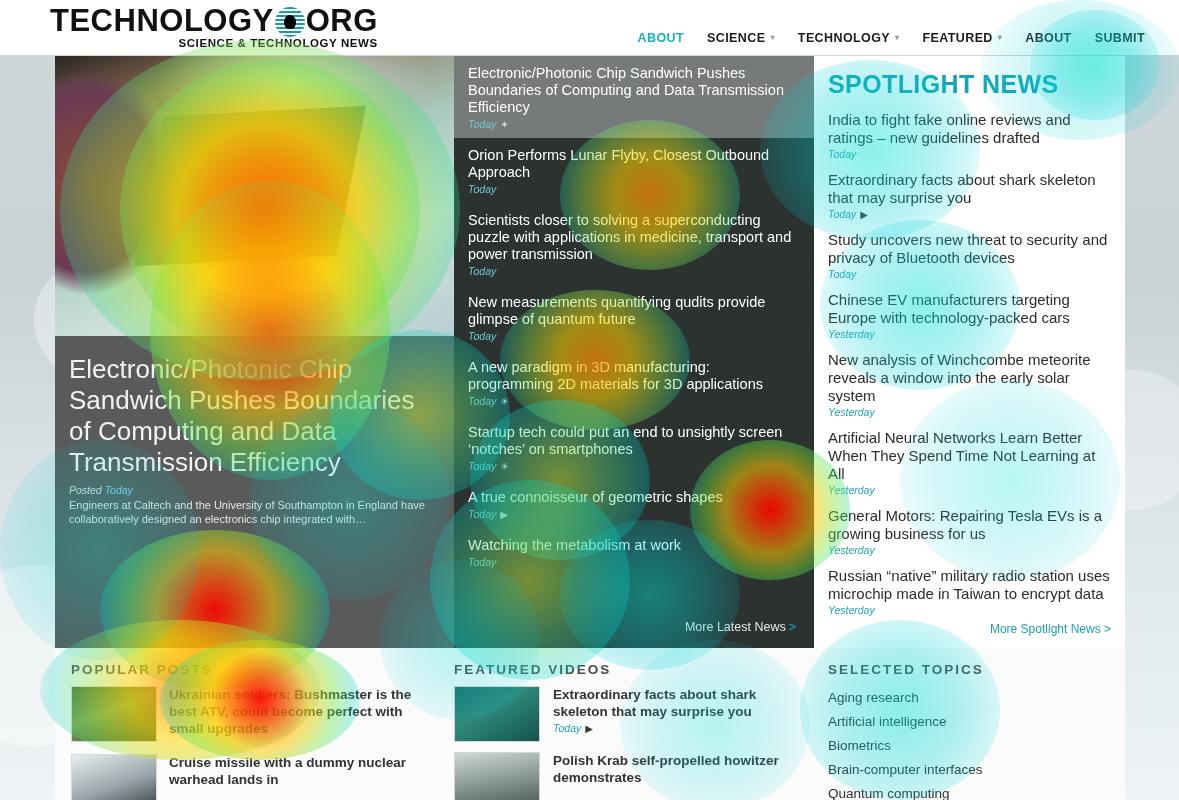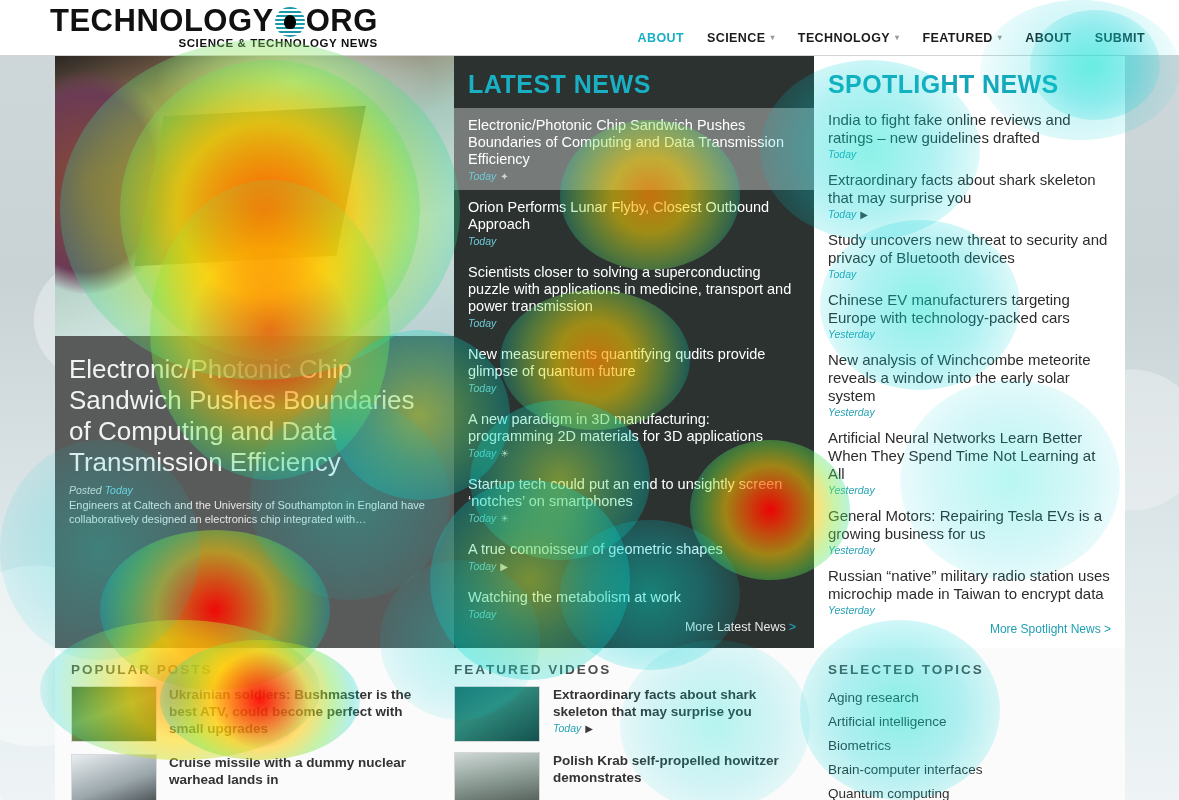--- a/index.html
+++ b/index.html
@@ -225,21 +225,20 @@
         <div id="hero-chip"></div>
       </div>
       <div id="hero-body">
         <div id="hero-title">Electronic/Photonic Chip Sandwich Pushes Boundaries of Computing and Data Transmission Efficiency</div>
         <div id="hero-posted"><span>Posted</span> <span class="when">Today</span></div>
         <div id="hero-excerpt">Engineers at Caltech and the University of Southampton in England have collaboratively designed an electronics chip integrated with…</div>
       </div>
     </div>
 
     <div id="latest">
-      <div id="latest-head">LATEST NEWS</div>
 
       <div class="ln-item highlight">
         <div class="ln-title">Electronic/Photonic Chip Sandwich Pushes Boundaries of Computing and Data Transmission Efficiency</div>
         <div class="ln-meta"><span>Today</span><span class="ic">✦</span></div>
       </div>
 
       <div class="ln-item">
         <div class="ln-title">Orion Performs Lunar Flyby, Closest Outbound Approach</div>
         <div class="ln-meta"><span>Today</span></div>
       </div>

